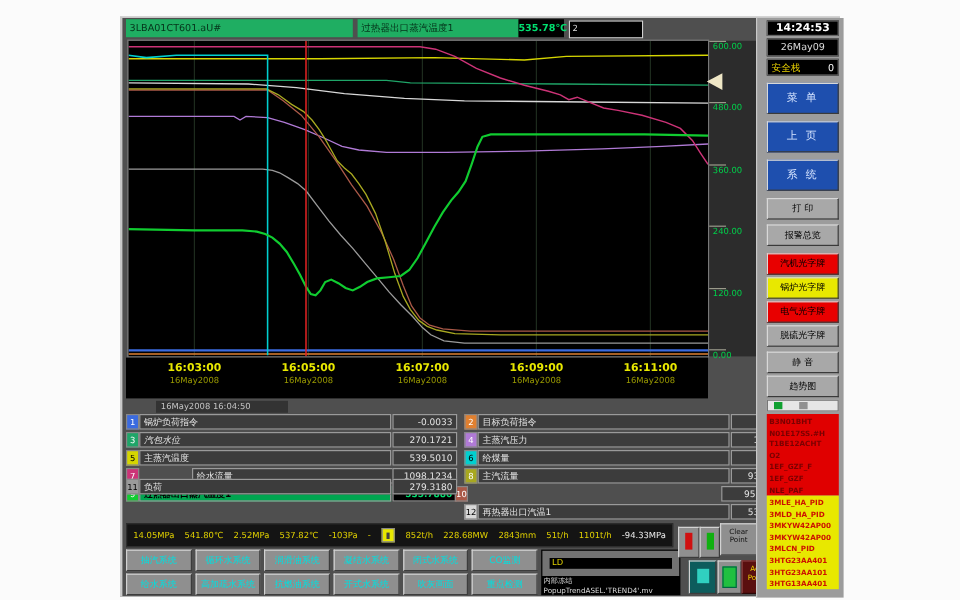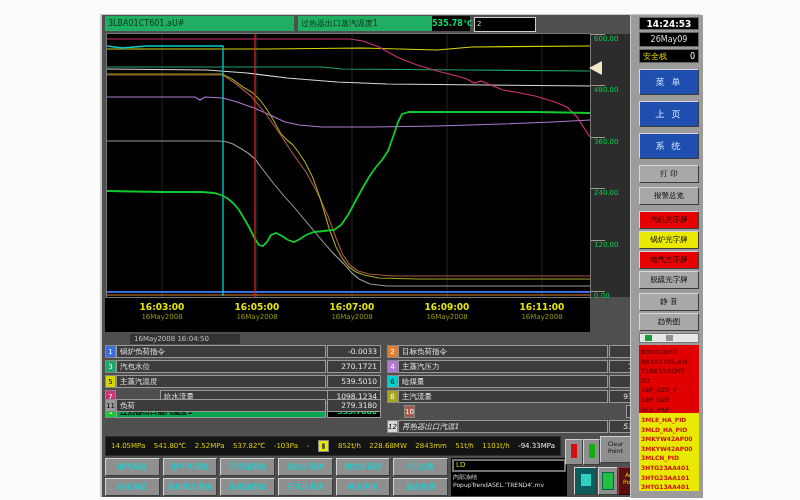--- a/index.html
+++ b/index.html
@@ -31,21 +31,21 @@
   .hl .lval{background:#000;color:#00e070;font-weight:bold;}
   
   #statusbar{background:#141414;border:1px solid #2e2e2e;box-sizing:border-box;display:flex;align-items:center;justify-content:space-between;padding:0 5px;}
   .sitem{color:#e0d000;font-size:7px;white-space:nowrap;}
   .sitem.white{color:#eee;}
   .sitem.box{background:#e8e800;color:#444;padding:0 3px;line-height:10px;font-size:7px;border:1px solid #888;}
   
   .navrow{display:flex;gap:3px;}
   .navbtn{flex:1;background:#8f8f8f;border:1px solid;border-color:#d2d2d2 #3c3c3c #3c3c3c #d2d2d2;color:#00e0e0;font-size:7.5px;line-height:16px;text-align:center;white-space:nowrap;overflow:hidden;cursor:pointer;}
   
-  #cmd-input{background:#000;border:2px solid #737373;color:#e0d000;font-size:7px;line-height:9px;padding-left:2px;}
+  #cmd-input{background:#000;border:6px solid #737373;color:#e0d000;font-size:7px;line-height:9px;padding-left:2px;}
   .cmdline{color:#ddd;font-size:6px;line-height:8px;white-space:nowrap;overflow:hidden;}
   #cmdbox{background:#000;}
   
   .mini{position:absolute;background:#8f8f8f;border:1px solid;border-color:#d2d2d2 #3c3c3c #3c3c3c #d2d2d2;cursor:pointer;}
   .mini .bar{position:absolute;left:50%;top:4px;transform:translateX(-50%);width:6px;height:14px;}
   .tinytext{font-size:6px;line-height:7px;text-align:center;color:#111;padding-top:3px;}
   #ack{background:#5a0f0f;color:#e8d000;border-color:#8a4040 #2a0505 #2a0505 #8a4040;}
   
   #sidebar{background:#9c9c9c;border-left:1px solid #c9c9c9;}
   .sbx{position:absolute;left:8px;width:60px;box-sizing:border-box;}
@@ -139,21 +139,21 @@
           <div class="lname" style="left: 11px; width: 210px;">锅炉负荷指令</div>
           <div class="lval" style="left: 222px; width: 54px;">-0.0033</div>
         </div>
         <div class="lrow" style="left: 285px; top: 330px; width: 276px;">
           <div class="lsw" style="background: rgb(224, 128, 48); color: rgb(255, 255, 255);">2</div>
           <div class="lname" style="left: 11px; width: 210px;">目标负荷指令</div>
           <div class="lval" style="left: 222px; width: 54px;">0.0066</div>
         </div>
         <div class="lrow" style="left: 3px; top: 345px; width: 276px;">
           <div class="lsw" style="background: rgb(31, 165, 104); color: rgb(255, 255, 255);">3</div>
-          <div class="lname" style="left: 11px; width: 210px;">汽包水位</div>
+          <div class="lname" style="left: 11px; width: 210px; font-style: italic;">汽包水位</div>
           <div class="lval" style="left: 222px; width: 54px;">270.1721</div>
         </div>
         <div class="lrow" style="left: 285px; top: 345px; width: 276px;">
           <div class="lsw" style="background: rgb(176, 122, 214); color: rgb(255, 255, 255);">4</div>
           <div class="lname" style="left: 11px; width: 210px;">主蒸汽压力</div>
           <div class="lval" style="left: 222px; width: 54px;">16.3061</div>
         </div>
         <div class="lrow" style="left: 3px; top: 360px; width: 276px;">
           <div class="lsw" style="background: rgb(214, 214, 0); color: rgb(0, 0, 0);">5</div>
           <div class="lname" style="left: 11px; width: 210px;">主蒸汽温度</div>
@@ -172,30 +172,30 @@
         <div class="lrow" style="left: 285px; top: 375px; width: 276px;">
           <div class="lsw" style="background: rgb(168, 168, 32); color: rgb(255, 255, 255);">8</div>
           <div class="lname" style="left: 11px; width: 210px;">主汽流量</div>
           <div class="lval" style="left: 222px; width: 54px;">930.9096</div>
         </div>
         <div class="lrow hl" style="left: 3px; top: 390px; width: 276px;">
           <div class="lsw" style="background: rgb(16, 204, 48); color: rgb(255, 255, 255);">9</div>
           <div class="lname" style="left: 11px; width: 210px;">过热器出口蒸汽温度1</div>
           <div class="lval" style="left: 222px; width: 54px;">535.7880</div>
         </div>
-        <div class="lrow" style="left: 302px; top: 390px; width: 276px; padding-left: 16px;">
+        <div class="lrow" style="left: 277px; top: 390px; width: 276px; padding-left: 16px;">
           <div class="lsw" style="background: rgb(170, 89, 72); color: rgb(255, 255, 255);">10</div>
           <div class="lval" style="left: 222px; width: 54px;">95.9805</div>
         </div>
         <div class="lrow" style="left: 3px; top: 384px; width: 276px;">
           <div class="lsw" style="background: rgb(154, 154, 154); color: rgb(0, 0, 0);">11</div>
           <div class="lname" style="left: 11px; width: 210px;">负荷</div>
           <div class="lval" style="left: 222px; width: 54px;">279.3180</div>
         </div>
-        <div class="lrow" style="left: 285px; top: 405px; width: 276px; font-style: italic;">
+        <div class="lrow" style="left: 285px; top: 405px; width: 276px;">
           <div class="lsw" style="background: rgb(216, 216, 216); color: rgb(0, 0, 0);">12</div>
           <div class="lname" style="left: 11px; width: 210px;">再热器出口汽温1</div>
           <div class="lval" style="left: 222px; width: 54px;">535.4974</div>
         </div>
       </div>
 
     <div id="statusbar" class="abs" style="left:3px;top:421px;width:456px;height:20px;">
         <span class="sitem">14.05MPa</span>
         <span class="sitem">541.80℃</span>
         <span class="sitem">2.52MPa</span>

